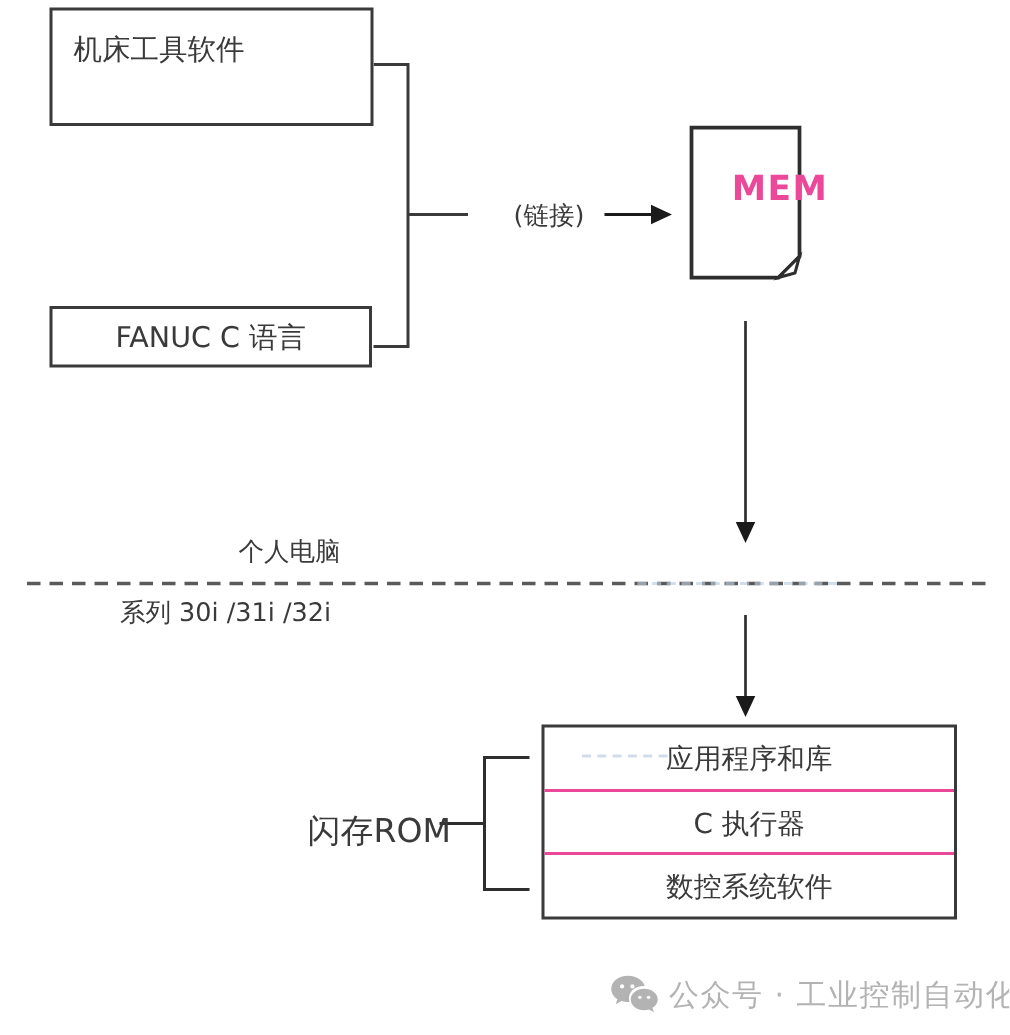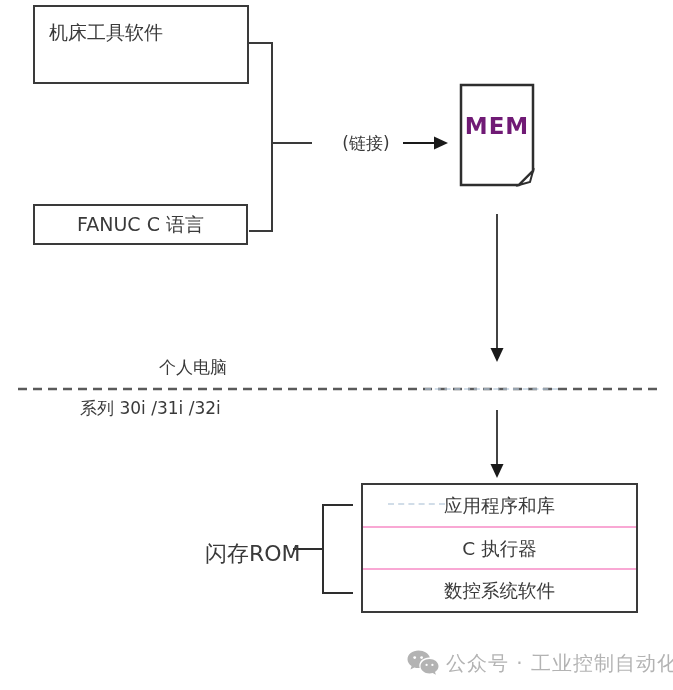--- a/index.html
+++ b/index.html
@@ -13,35 +13,35 @@
     box-sizing:border-box;z-index:2;
   }
   .box.center{display:flex;align-items:center;justify-content:center;text-align:center;}
   .lbl{position:absolute;z-index:3;white-space:nowrap;}
   .txt19{font-size:19px;}
   .txt17{font-size:17px;}
   #machine-tool-box{left:33px;top:5px;width:216px;height:79px;padding:13px 0 12px 14px;}
   #fanuc-box{left:33px;top:204px;width:215px;height:41px;}
   #link-label{left:330px;top:132px;width:72px;text-align:center;}
   #mem-label{left:461px;top:113px;width:72px;text-align:center;font-weight:bold;
-             font-size:23px;color:#701a75;letter-spacing:1px;z-index:3;position:absolute;}
+             font-size:23px;color:#ec4899;letter-spacing:1px;z-index:3;position:absolute;padding-left:23px;}
   #pc-label{left:150px;top:356px;width:86px;text-align:center;}
   #series-label{left:80px;top:397px;}
   #memory-card-box{left:394px;top:366px;width:194px;height:44px;font-size:18px;}
   .artifact{
     position:absolute;height:0;border-top:2px dashed #b9cbdd;opacity:.65;z-index:4;
   }
   #artifact-memcard{left:425px;top:388px;width:133px;}
   #artifact-stack{left:388px;top:503px;width:57px;}
   #stack{left:361px;top:483px;width:277px;height:130px;display:flex;flex-direction:column;z-index:2;}
   .stack-row{
     flex:1;display:flex;align-items:center;justify-content:center;
     font-size:18.5px;box-sizing:border-box;
   }
-  .stack-row.divider{border-bottom:2px solid #f9a8d4;text-align:right;}
+  .stack-row.divider{border-bottom:2px solid #ec4899;text-align:right;}
   #flash-rom-label{left:205px;top:539px;font-size:22px;}
   #hardware-box{left:362px;top:628px;width:275px;height:44px;font-size:19px;}
   #watermark{
     position:absolute;left:406px;top:649px;z-index:5;display:flex;align-items:center;
     color:#b3b3b3;font-size:20px;letter-spacing:1px;white-space:nowrap;
   }
   #watermark .wm-text{margin-left:6px;}
 </style>
 </head>
 <body>

